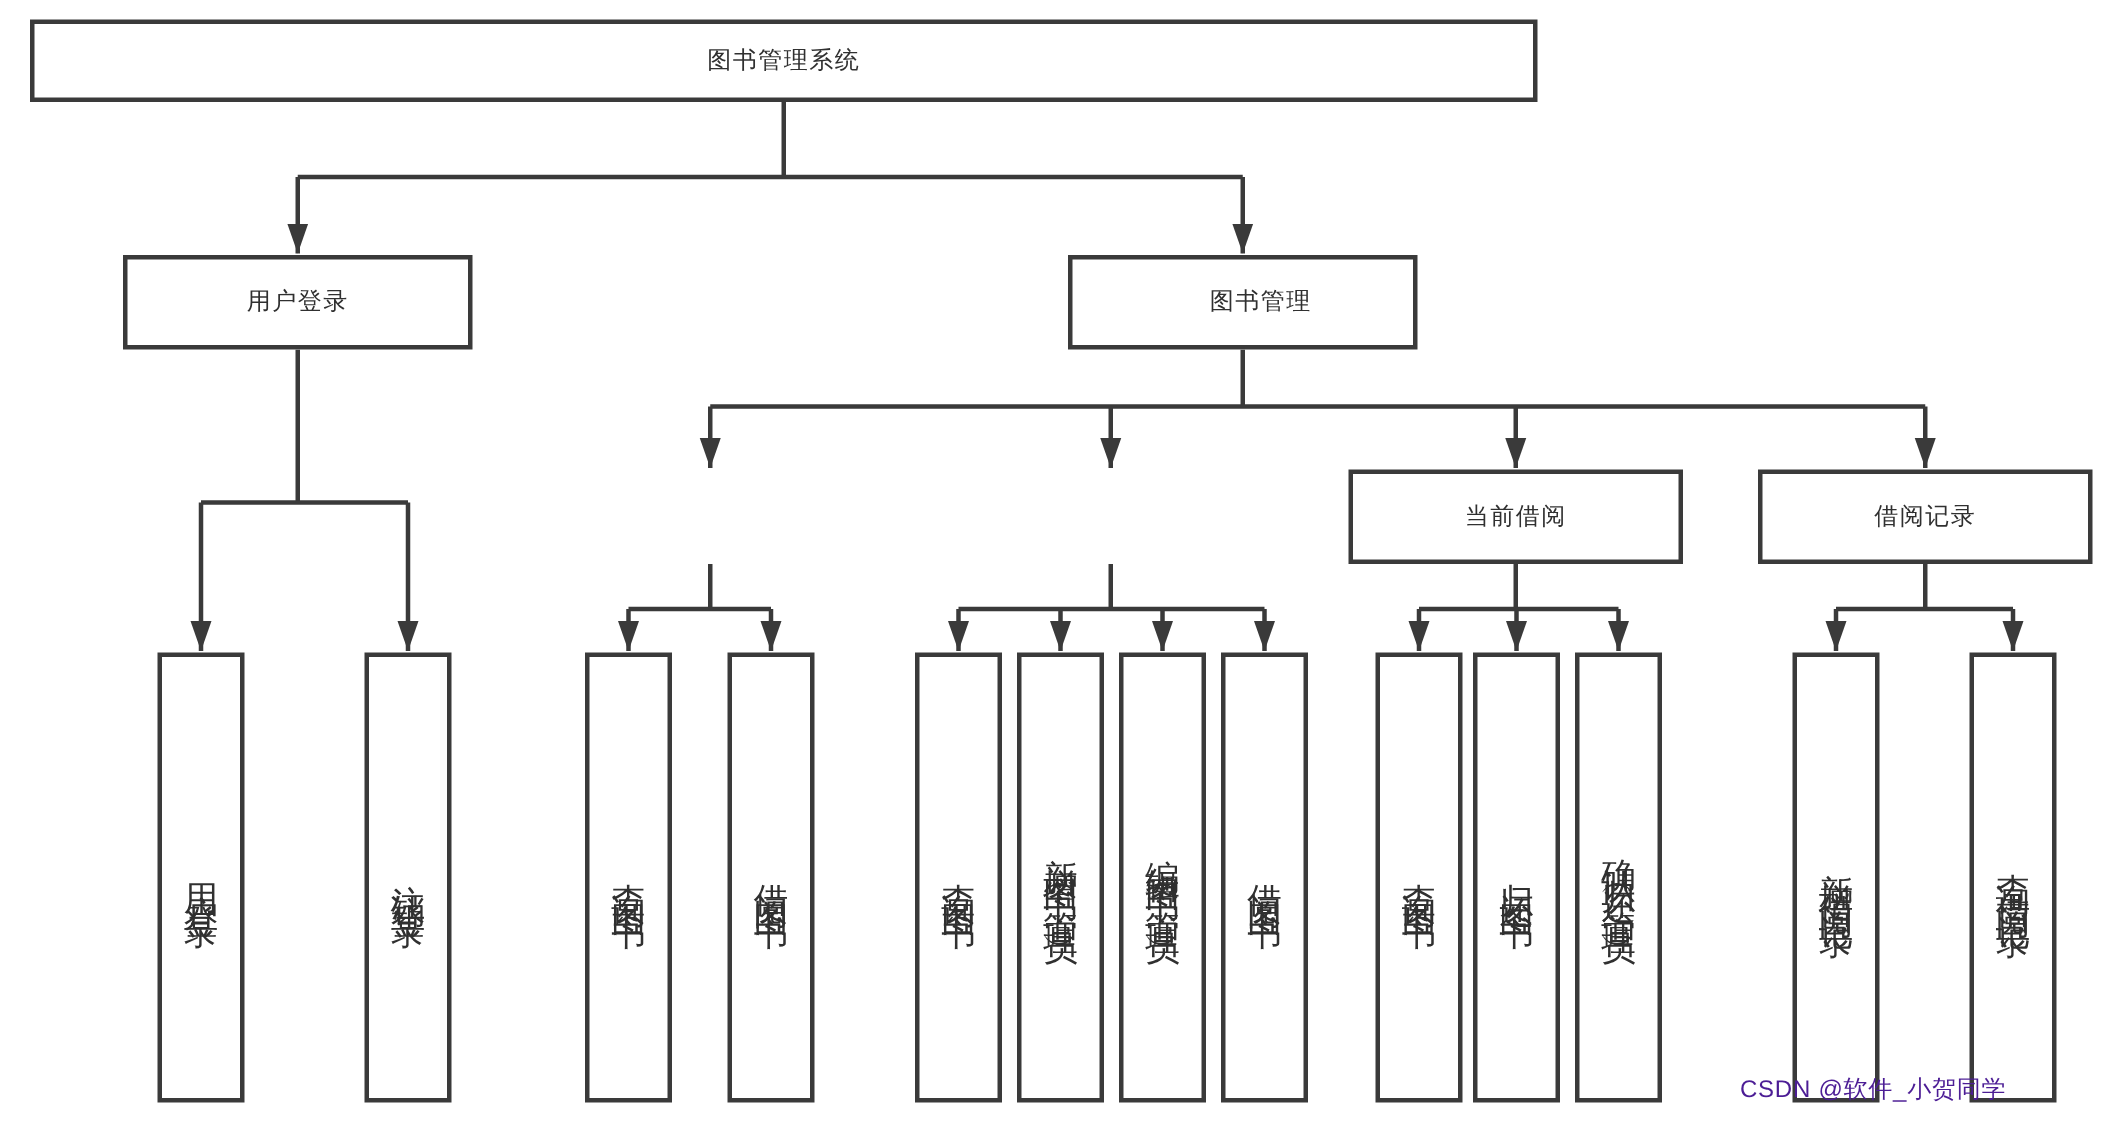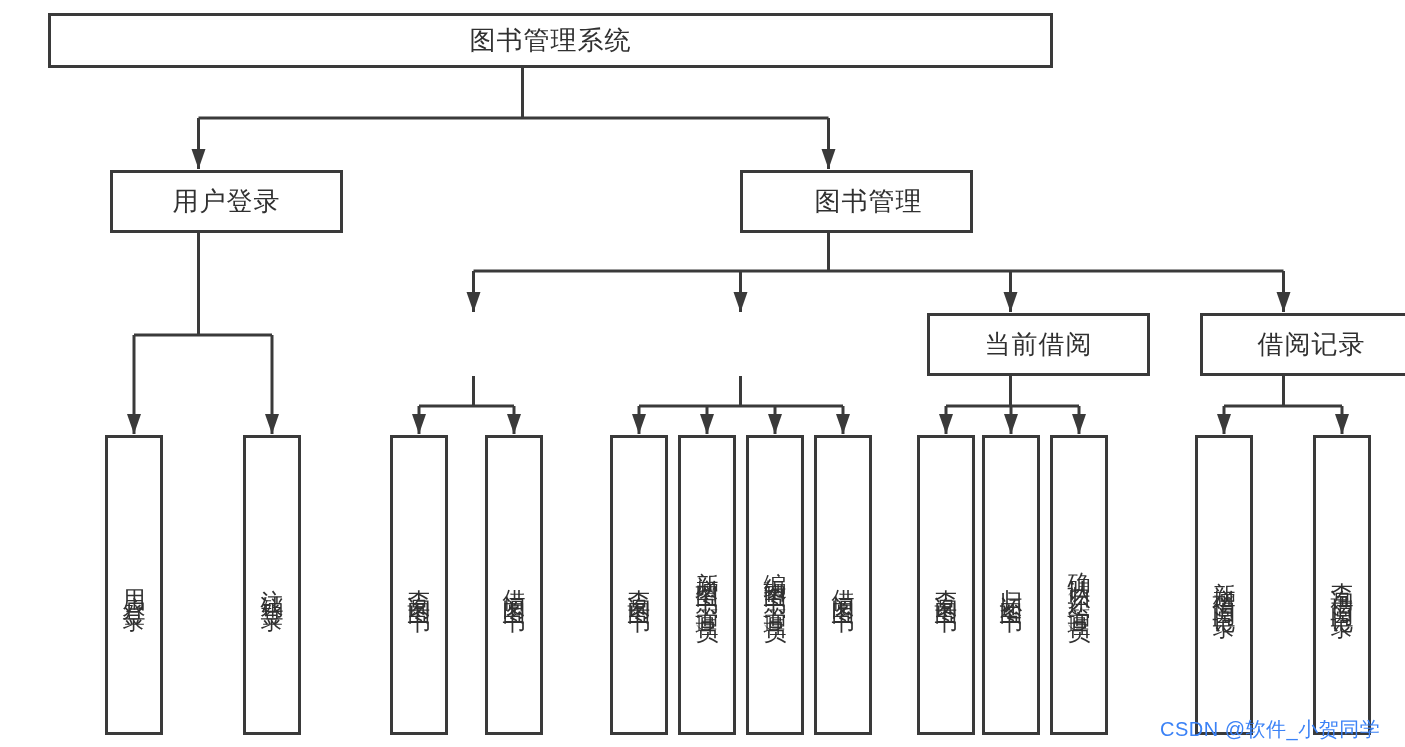--- a/index.html
+++ b/index.html
@@ -21,34 +21,34 @@
     position: absolute;
     box-sizing: border-box;
     background: #ffffff;
     border: 3px solid #3a3a3a;
     color: #303030;
     display: flex;
     align-items: center;
     justify-content: center;
     z-index: 2;
   }
-  .hlabel { font-size: 26px; letter-spacing: 1px; margin-left: 28px; }
+  .hlabel { font-size: 16px; letter-spacing: 1px; }
   .leaf {
     writing-mode: vertical-lr;
     text-orientation: mixed;
     font-size: 23px;
     letter-spacing: 7px;
     line-height: 1;
   }
   #watermark {
     position: absolute;
     left: 1160px;
     top: 716px;
-    font-size: 20px;
-    color: #3b82f6;
+    font-size: 16px;
+    color: #4c1d95;
     letter-spacing: 0.5px;
     z-index: 5;
     white-space: nowrap;
   }
   .edge { stroke: #3a3a3a; stroke-width: 3; fill: none; }
 </style>
 </head>
 <body>
 
 <div id="canvas">

